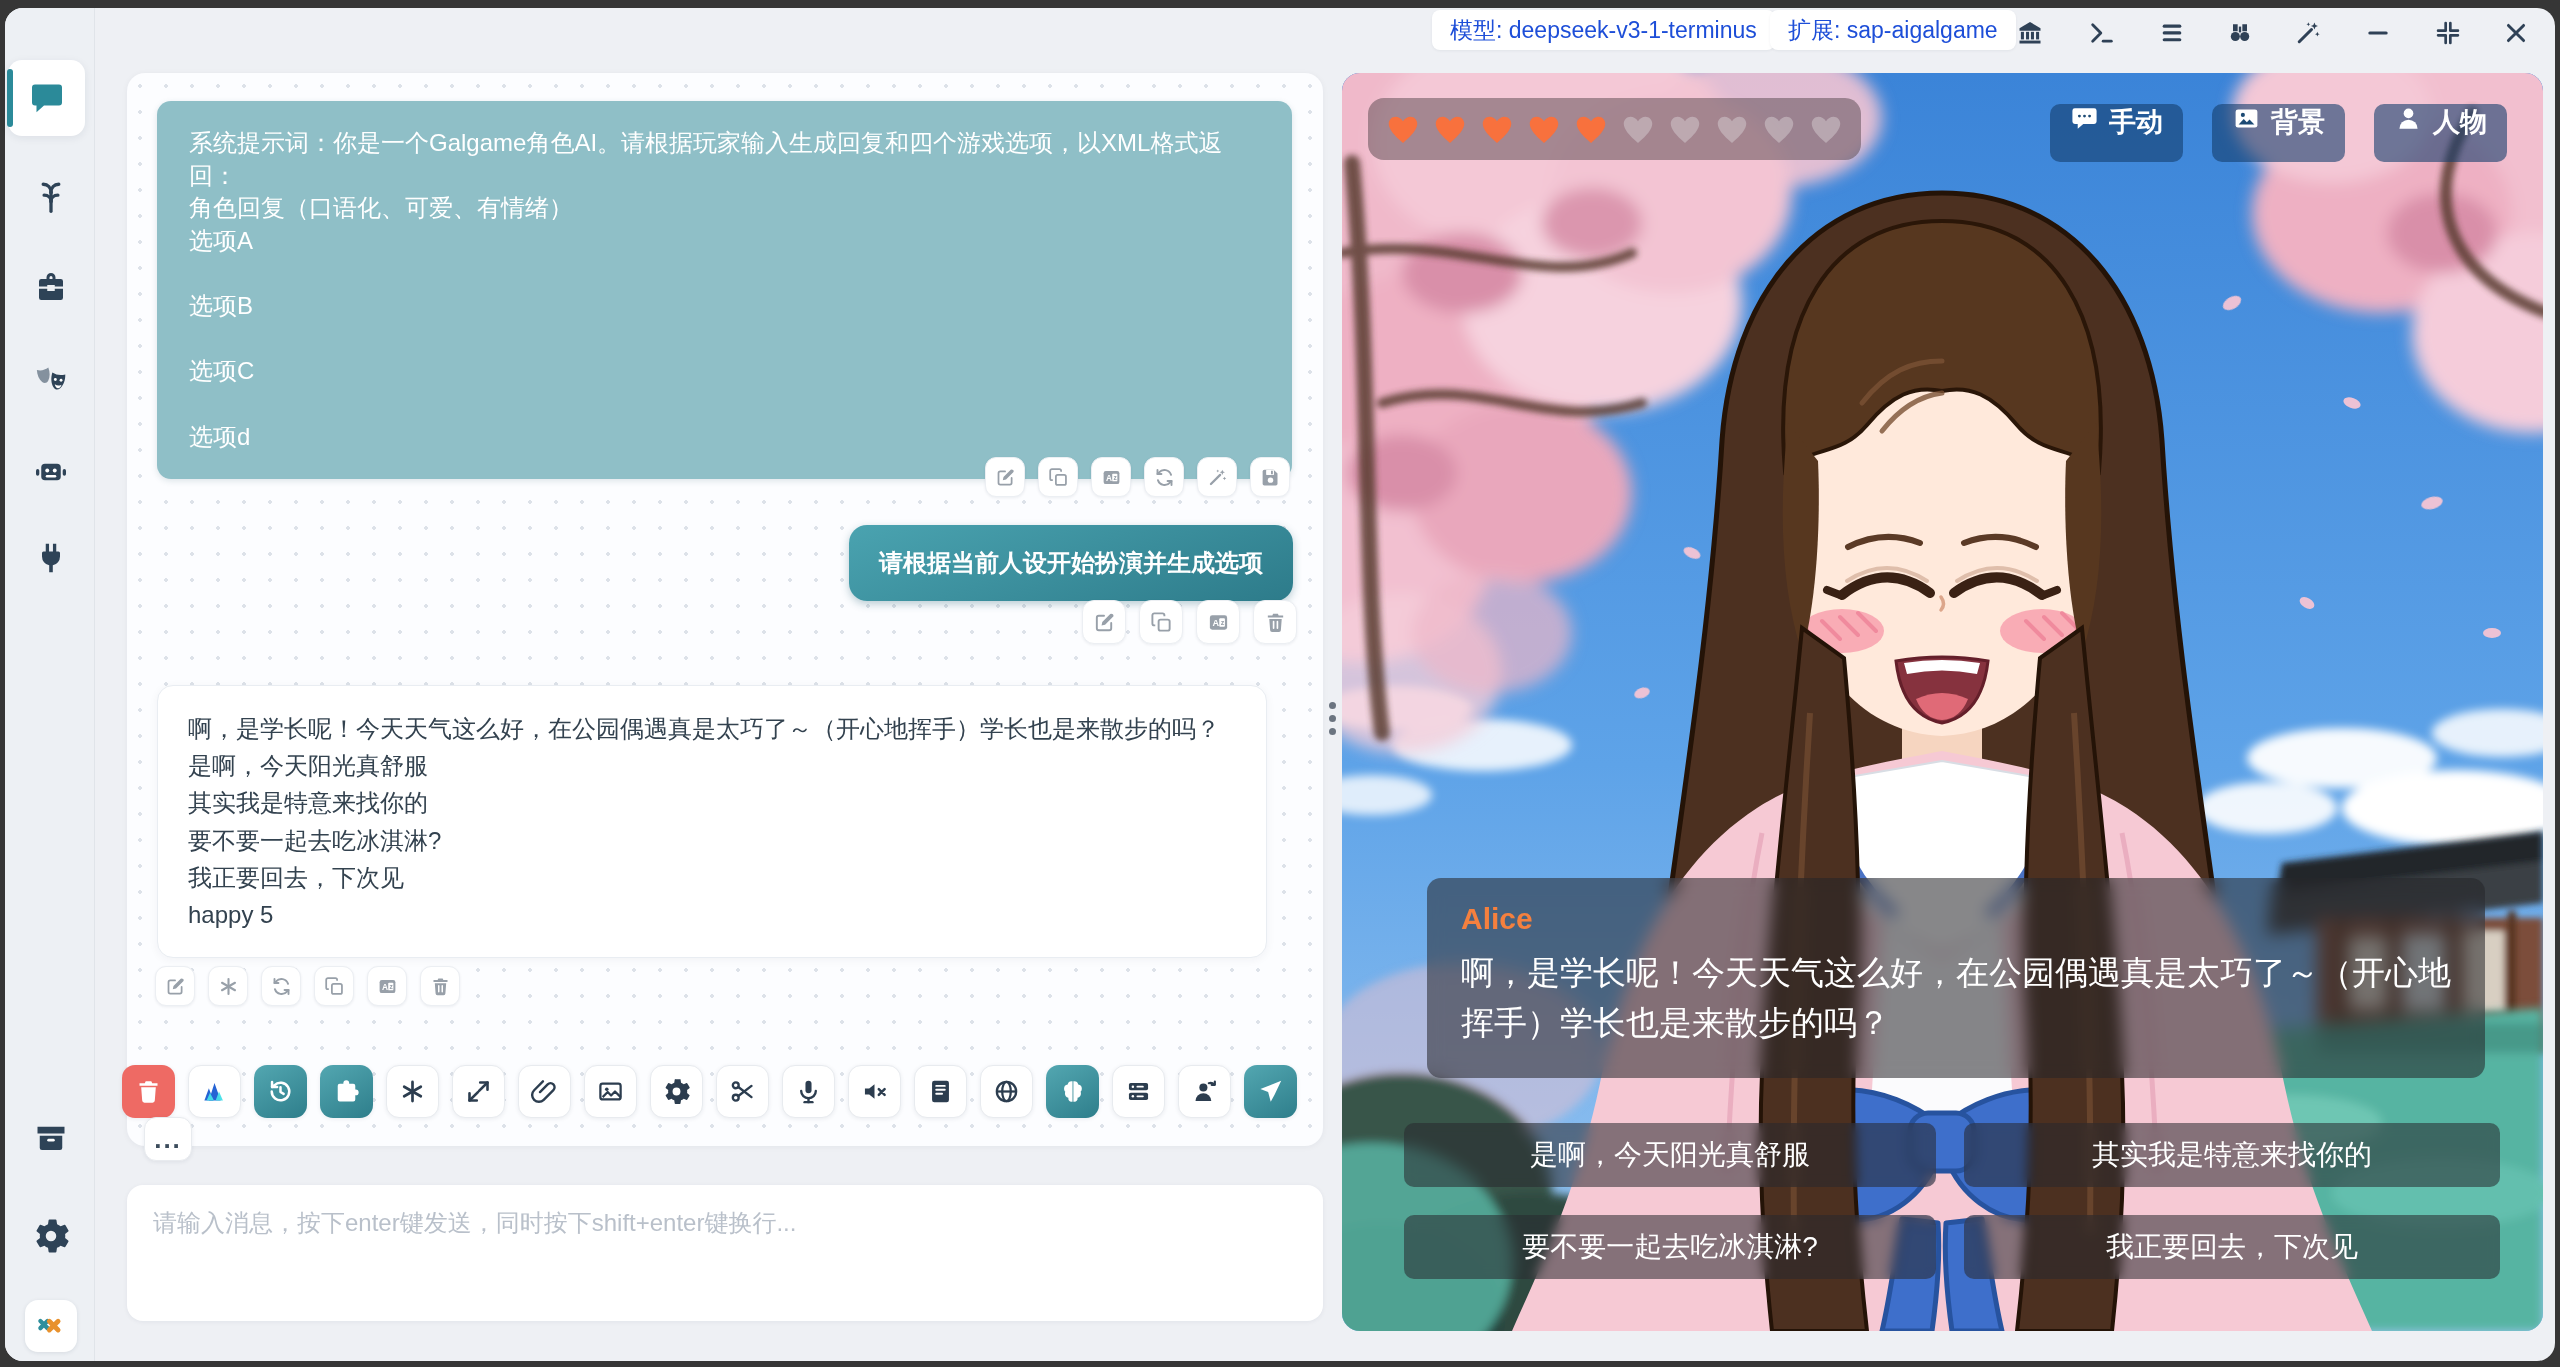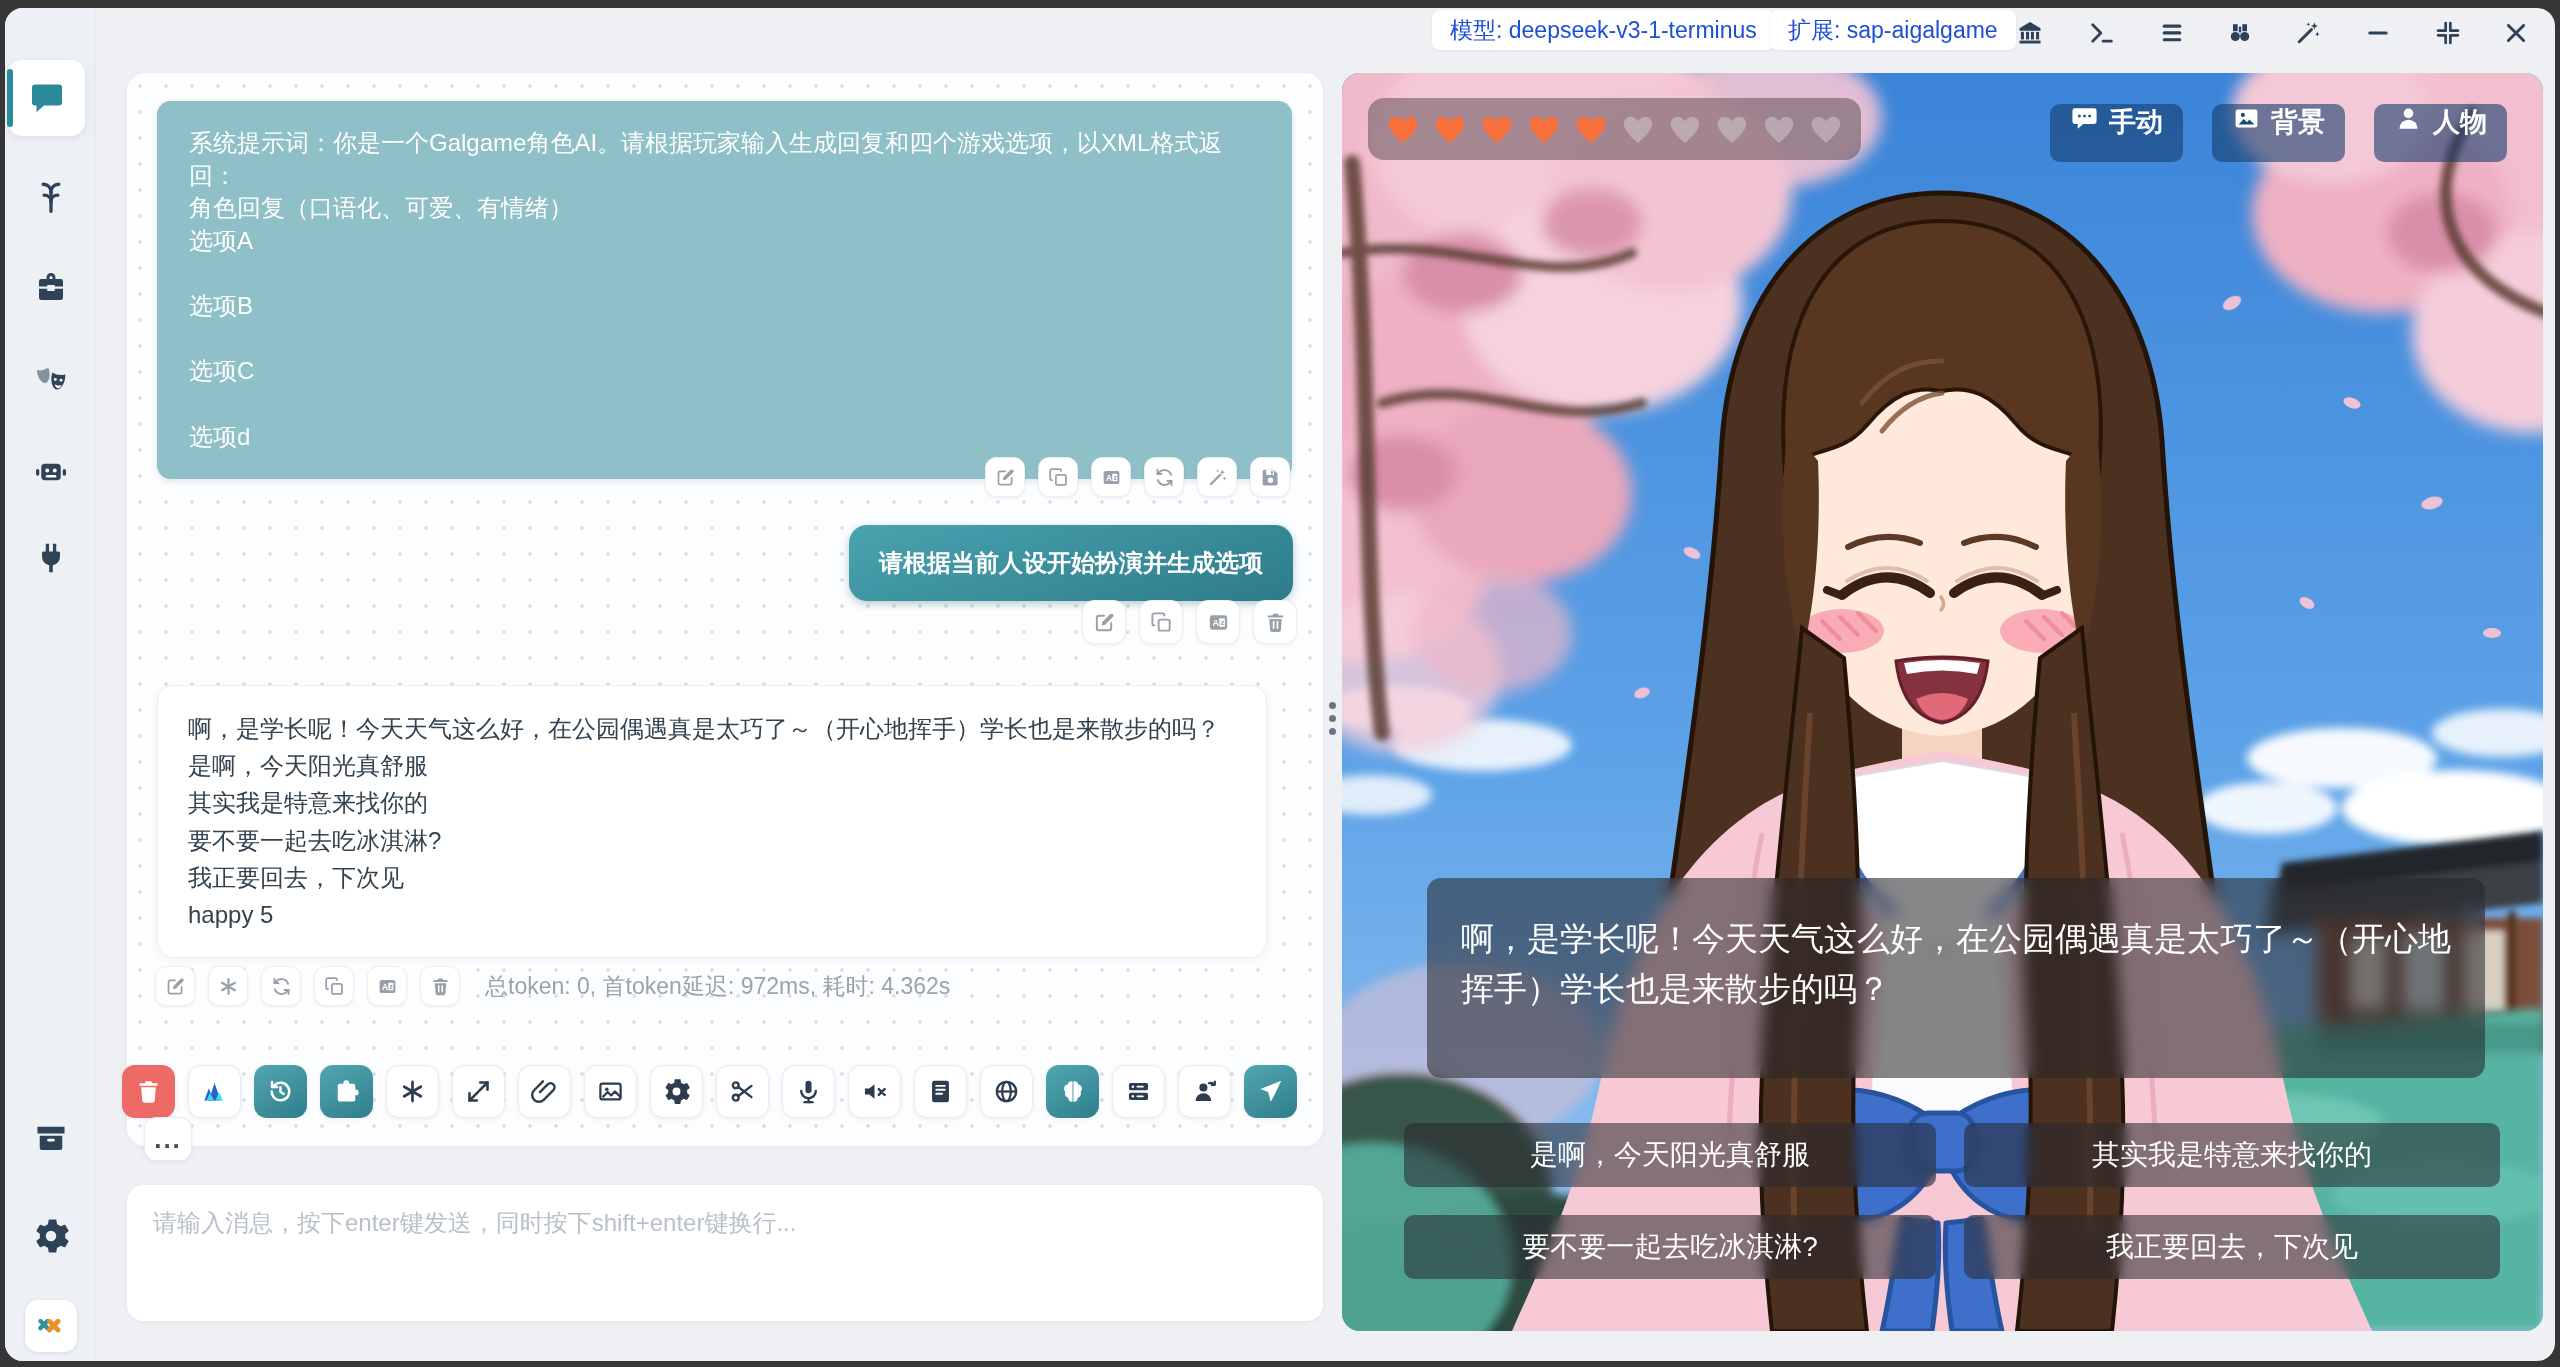--- a/index.html
+++ b/index.html
@@ -553,21 +553,20 @@
       <button class="act-btn">
           <svg>
             <use href="#ic-translate"></use>
           </svg>
         </button>
       <button class="act-btn">
           <svg>
             <use href="#ic-trash"></use>
           </svg>
         </button>
-      <span class="stats">总token: 0, 首token延迟: 972ms, 耗时: 4.362s</span>
     </div>
   </main>
 
   <div class="toolbar">
     <button class="tool-btn red">
         <svg>
           <use href="#ic-trash"></use>
         </svg>
       </button>
     <button class="tool-btn">
@@ -847,20 +846,21 @@
         </button>
       <button class="game-btn">
           <svg>
             <use href="#ic-person"></use>
           </svg>
           <span>人物</span>
         </button>
     </div>
 
     <div class="dialogue">
+      <div class="speaker">Alice</div>
       <div class="dtext">啊，是学长呢！今天天气这么好，在公园偶遇真是太巧了～（开心地挥手）学长也是来散步的吗？</div>
     </div>
 
     <div class="options">
       <button class="opt">是啊，今天阳光真舒服</button>
       <button class="opt">其实我是特意来找你的</button>
       <button class="opt">要不要一起去吃冰淇淋?</button>
       <button class="opt">我正要回去，下次见</button>
     </div>
   </section>

